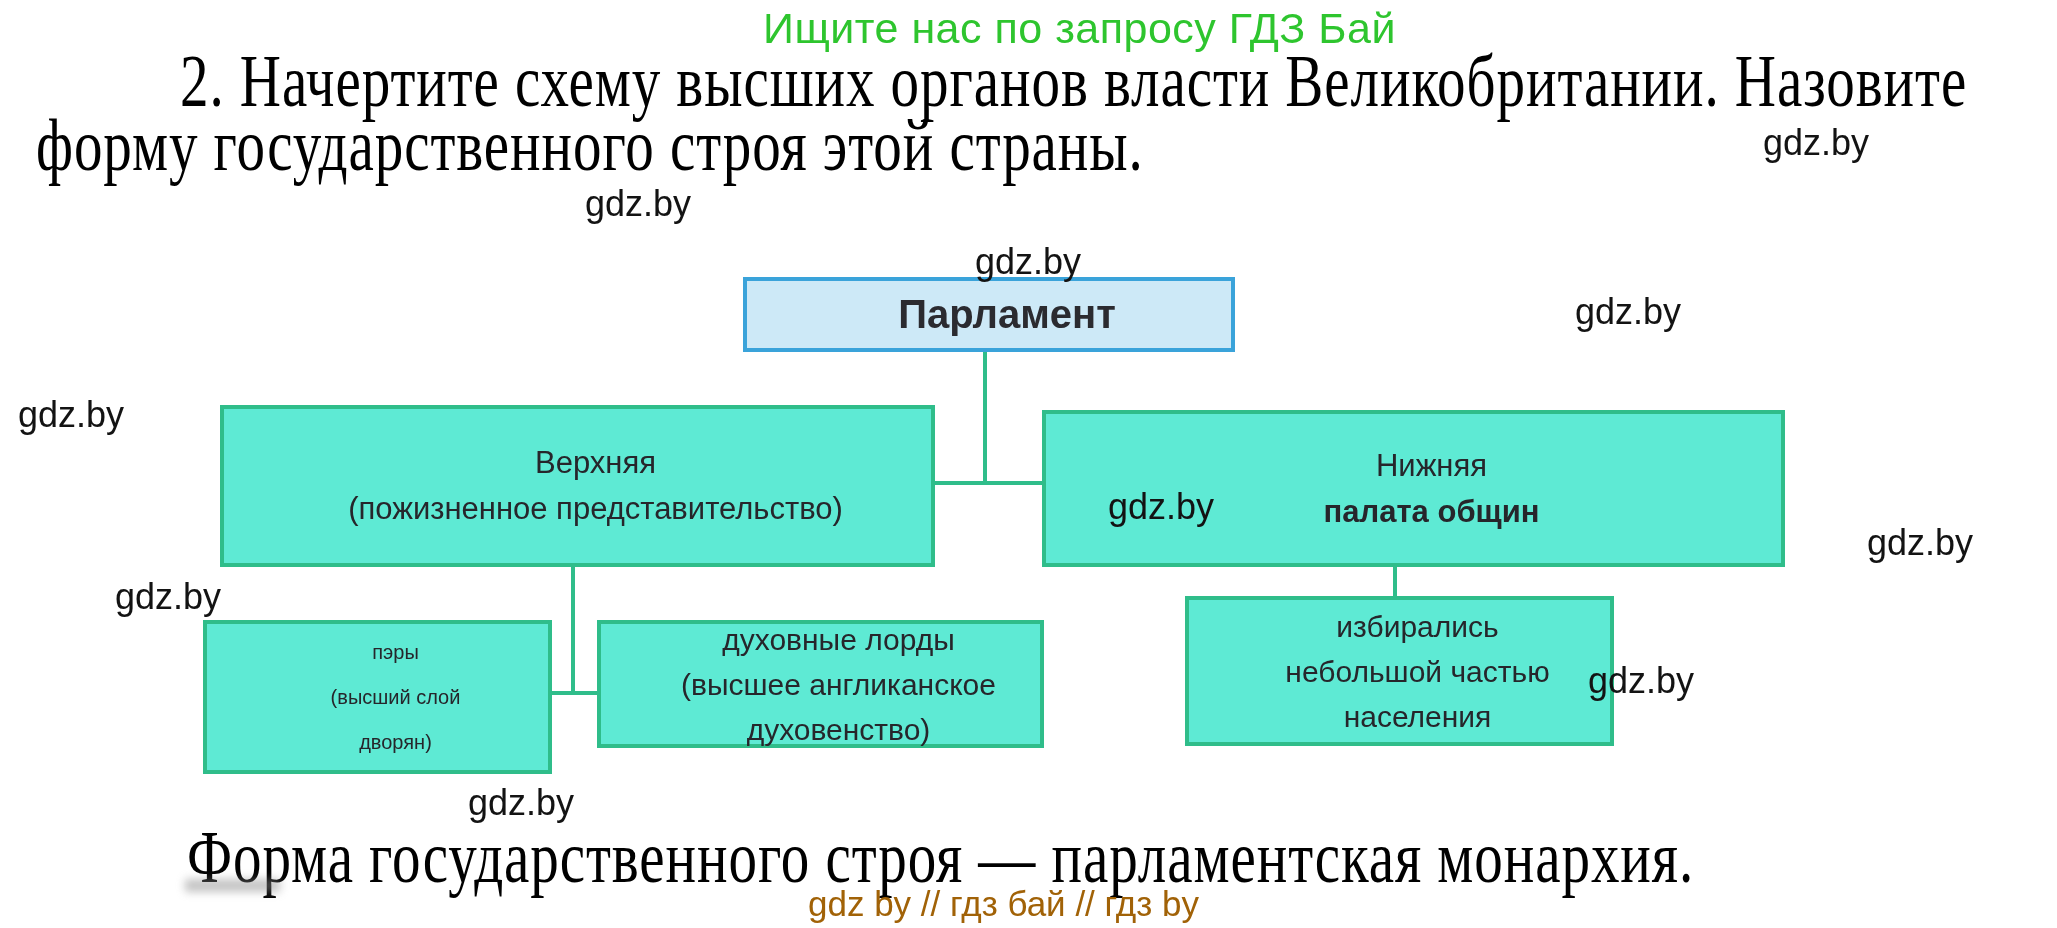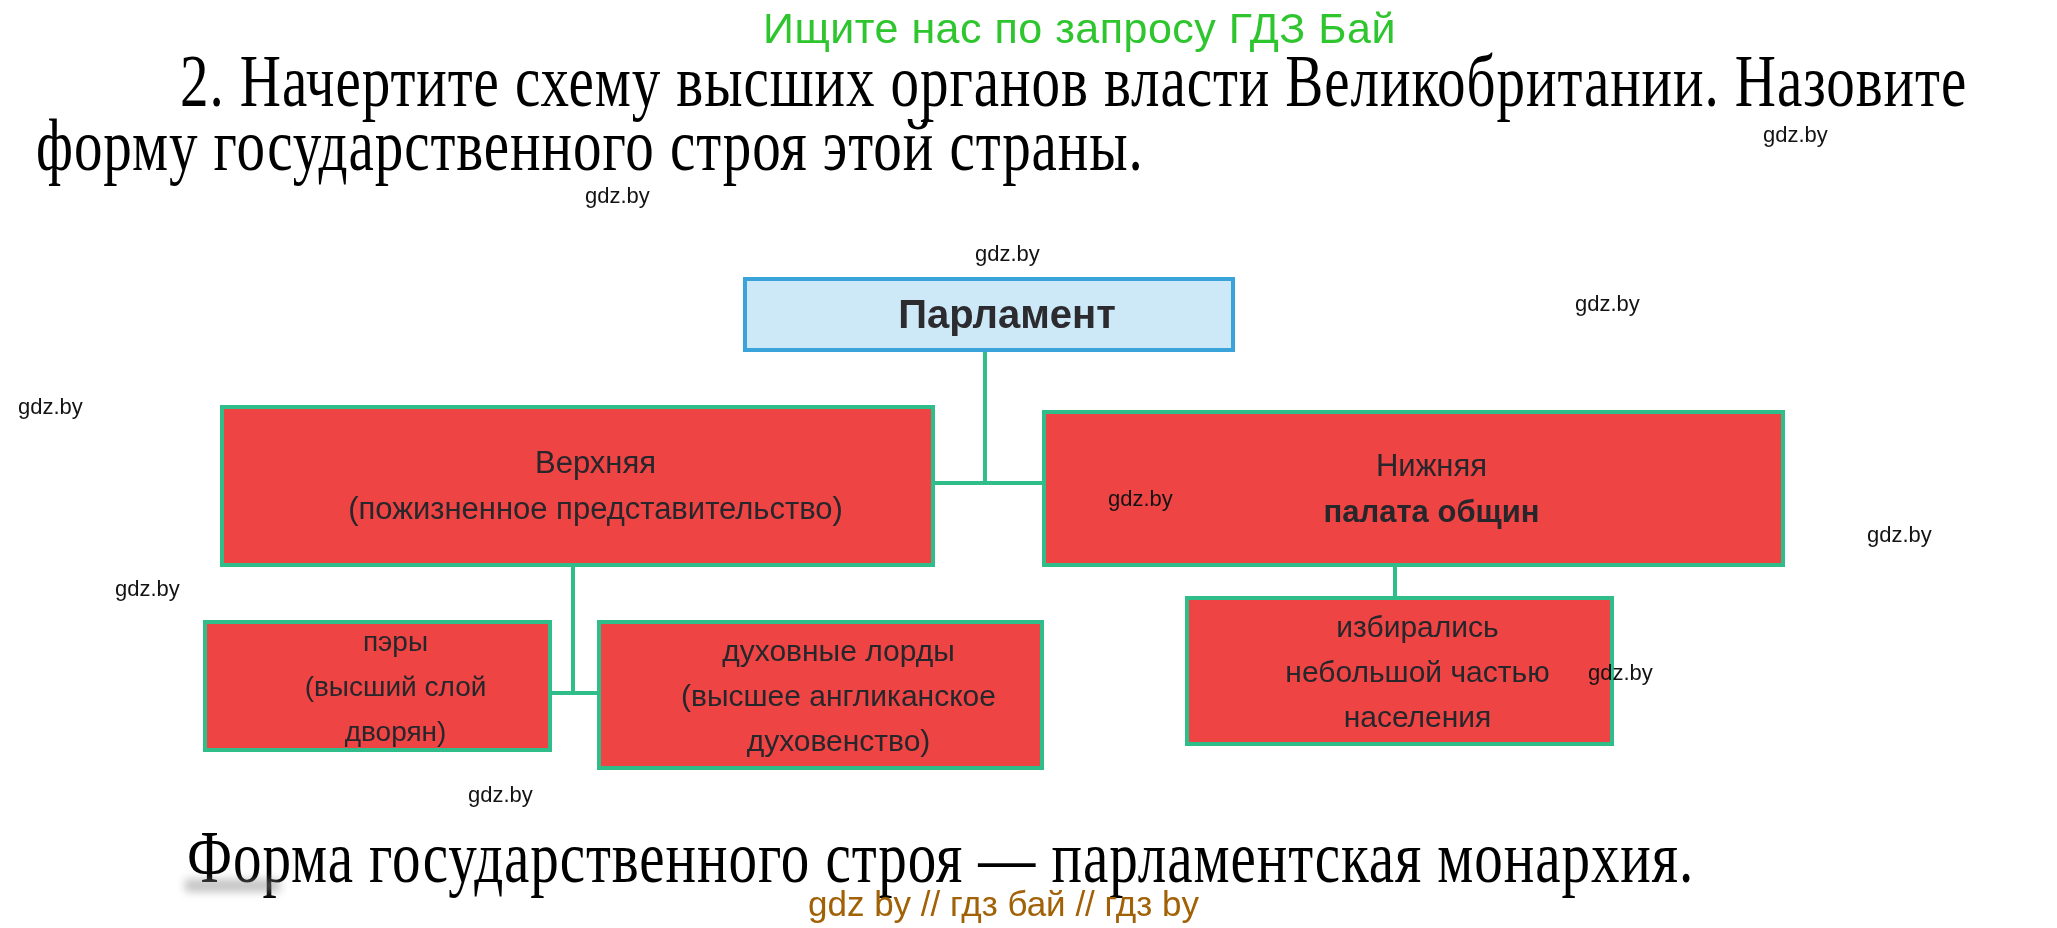--- a/index.html
+++ b/index.html
@@ -38,21 +38,21 @@
   .footer-tags {
     position: absolute;
     left: 808px; top: 884px;
     font-size: 35px;
     color: #a16207;
     white-space: nowrap;
   }
 
   .wm {
     position: absolute;
-    font-size: 22px;
+    font-size: 36px;
     color: #131313;
     white-space: nowrap;
     z-index: 5;
   }
   .wm1  { left: 585px;  top: 183px; }
   .wm2  { left: 975px;  top: 241px; }
   .wm3  { left: 1575px; top: 291px; }
   .wm4  { left: 1763px; top: 122px; }
   .wm5  { left: 18px;   top: 394px; }
   .wm6  { left: 1108px; top: 486px; }
@@ -71,32 +71,32 @@
     text-align: center;
     color: #26262b;
     z-index: 2;
     padding-left: 36px;
   }
   .box-blue {
     background: #cde9f7;
     border: 4px solid #3aa3da;
   }
   .box-green {
-    background: #ef4444;
+    background: #5eead4;
     border: 4px solid #2fbd8a;
   }
   #parliament { left: 743px; top: 277px; width: 492px; height: 75px;
                 font-size: 40px; font-weight: bold; color: #2b2b30; }
   #upper-house { left: 220px;  top: 405px; width: 715px; height: 162px;
                  font-size: 31px; line-height: 46px; }
   #lower-house { left: 1042px; top: 410px; width: 743px; height: 157px;
                  font-size: 31px; line-height: 46px; }
-  #peers       { left: 203px;  top: 620px; width: 349px; height: 132px;
-                 font-size: 28px; line-height: 45px; }
-  #spiritual   { left: 597px;  top: 620px; width: 447px; height: 150px;
+  #peers       { left: 203px;  top: 620px; width: 349px; height: 154px;
+                 font-size: 20px; line-height: 45px; }
+  #spiritual   { left: 597px;  top: 620px; width: 447px; height: 128px;
                  font-size: 30px; line-height: 45px; }
   #elected     { left: 1185px; top: 596px; width: 429px; height: 150px;
                  font-size: 30px; line-height: 45px; }
   .bold-line { font-weight: bold; }
 
   
   .cline { position: absolute; background: #2fbd8a; z-index: 1; }
   #v1 { left: 983px;  top: 352px; width: 4px;   height: 133px; }
   #h1 { left: 935px;  top: 481px; width: 107px; height: 4px; }
   #v2 { left: 571px;  top: 567px; width: 4px;   height: 128px; }

